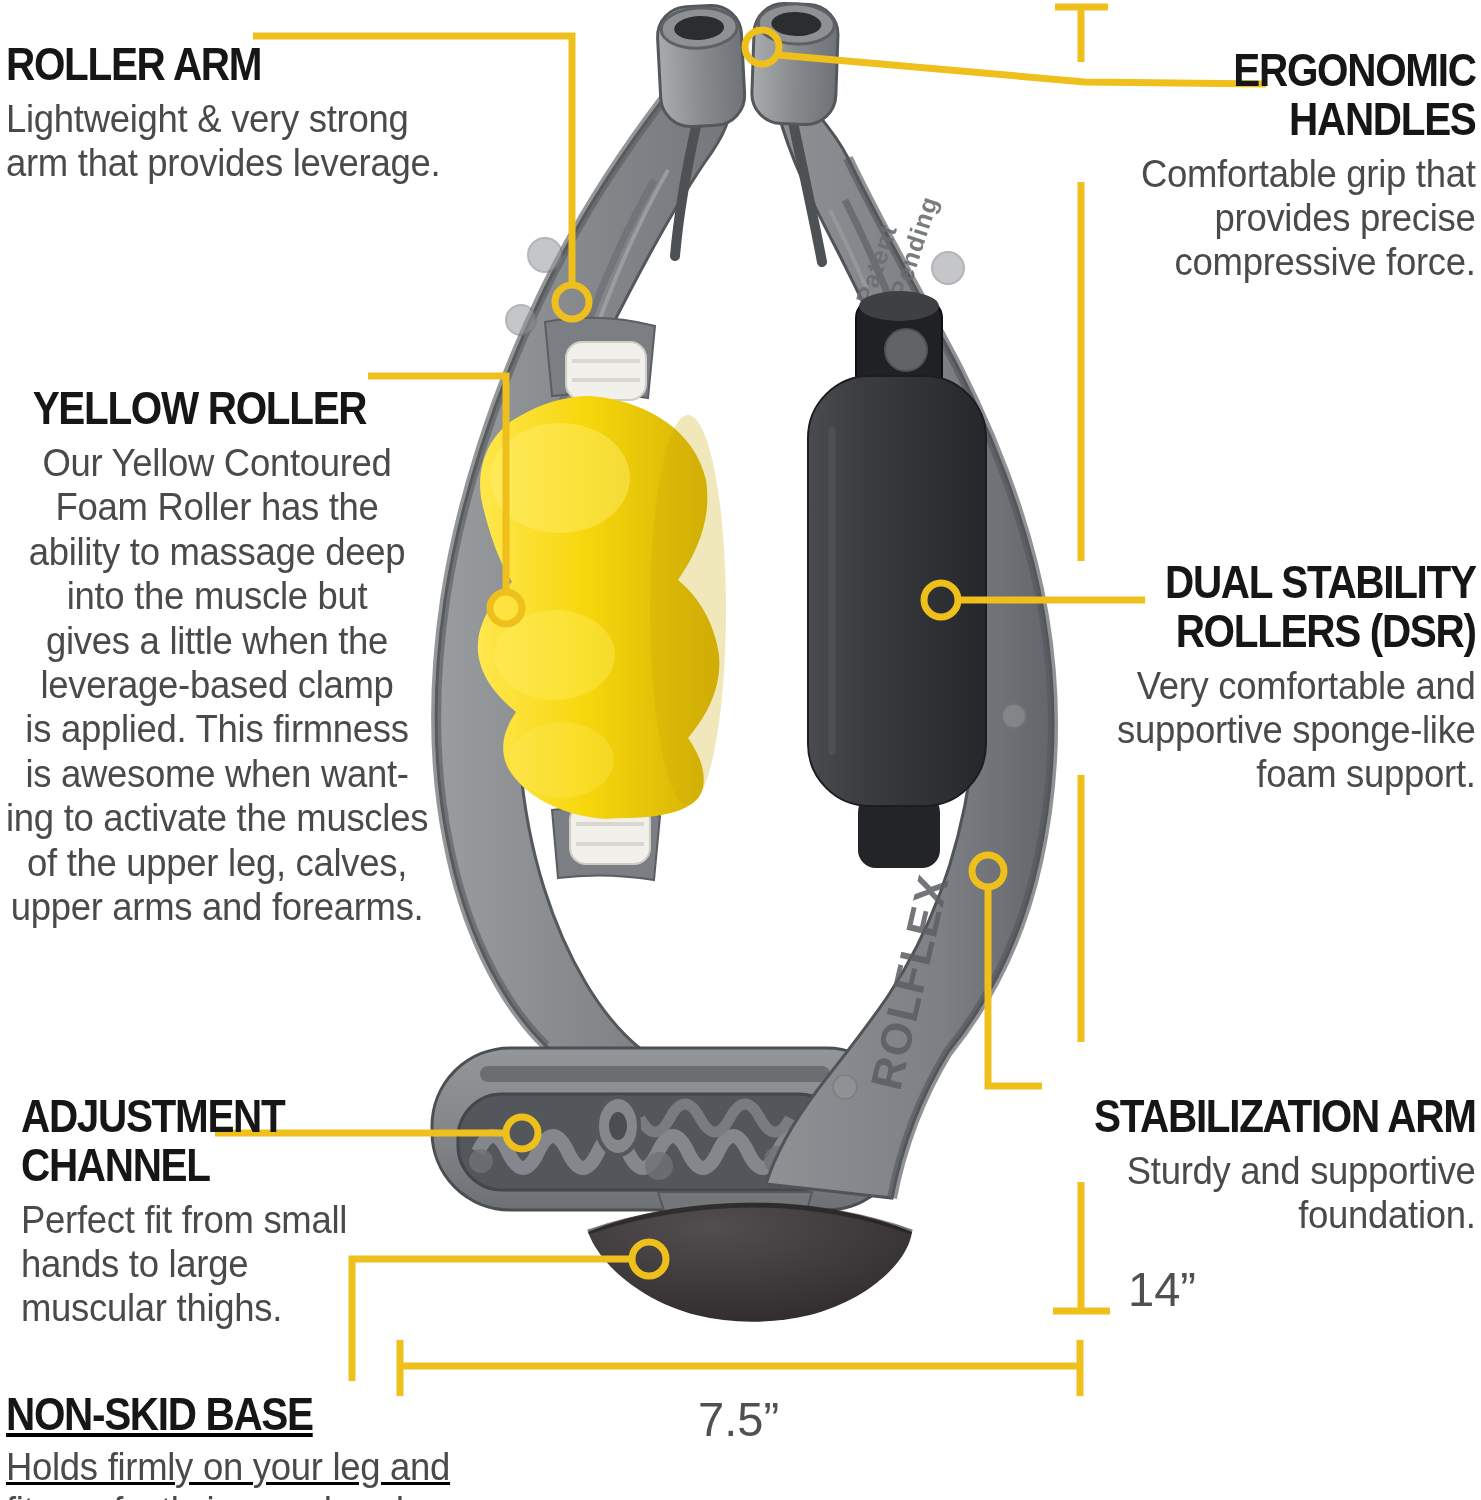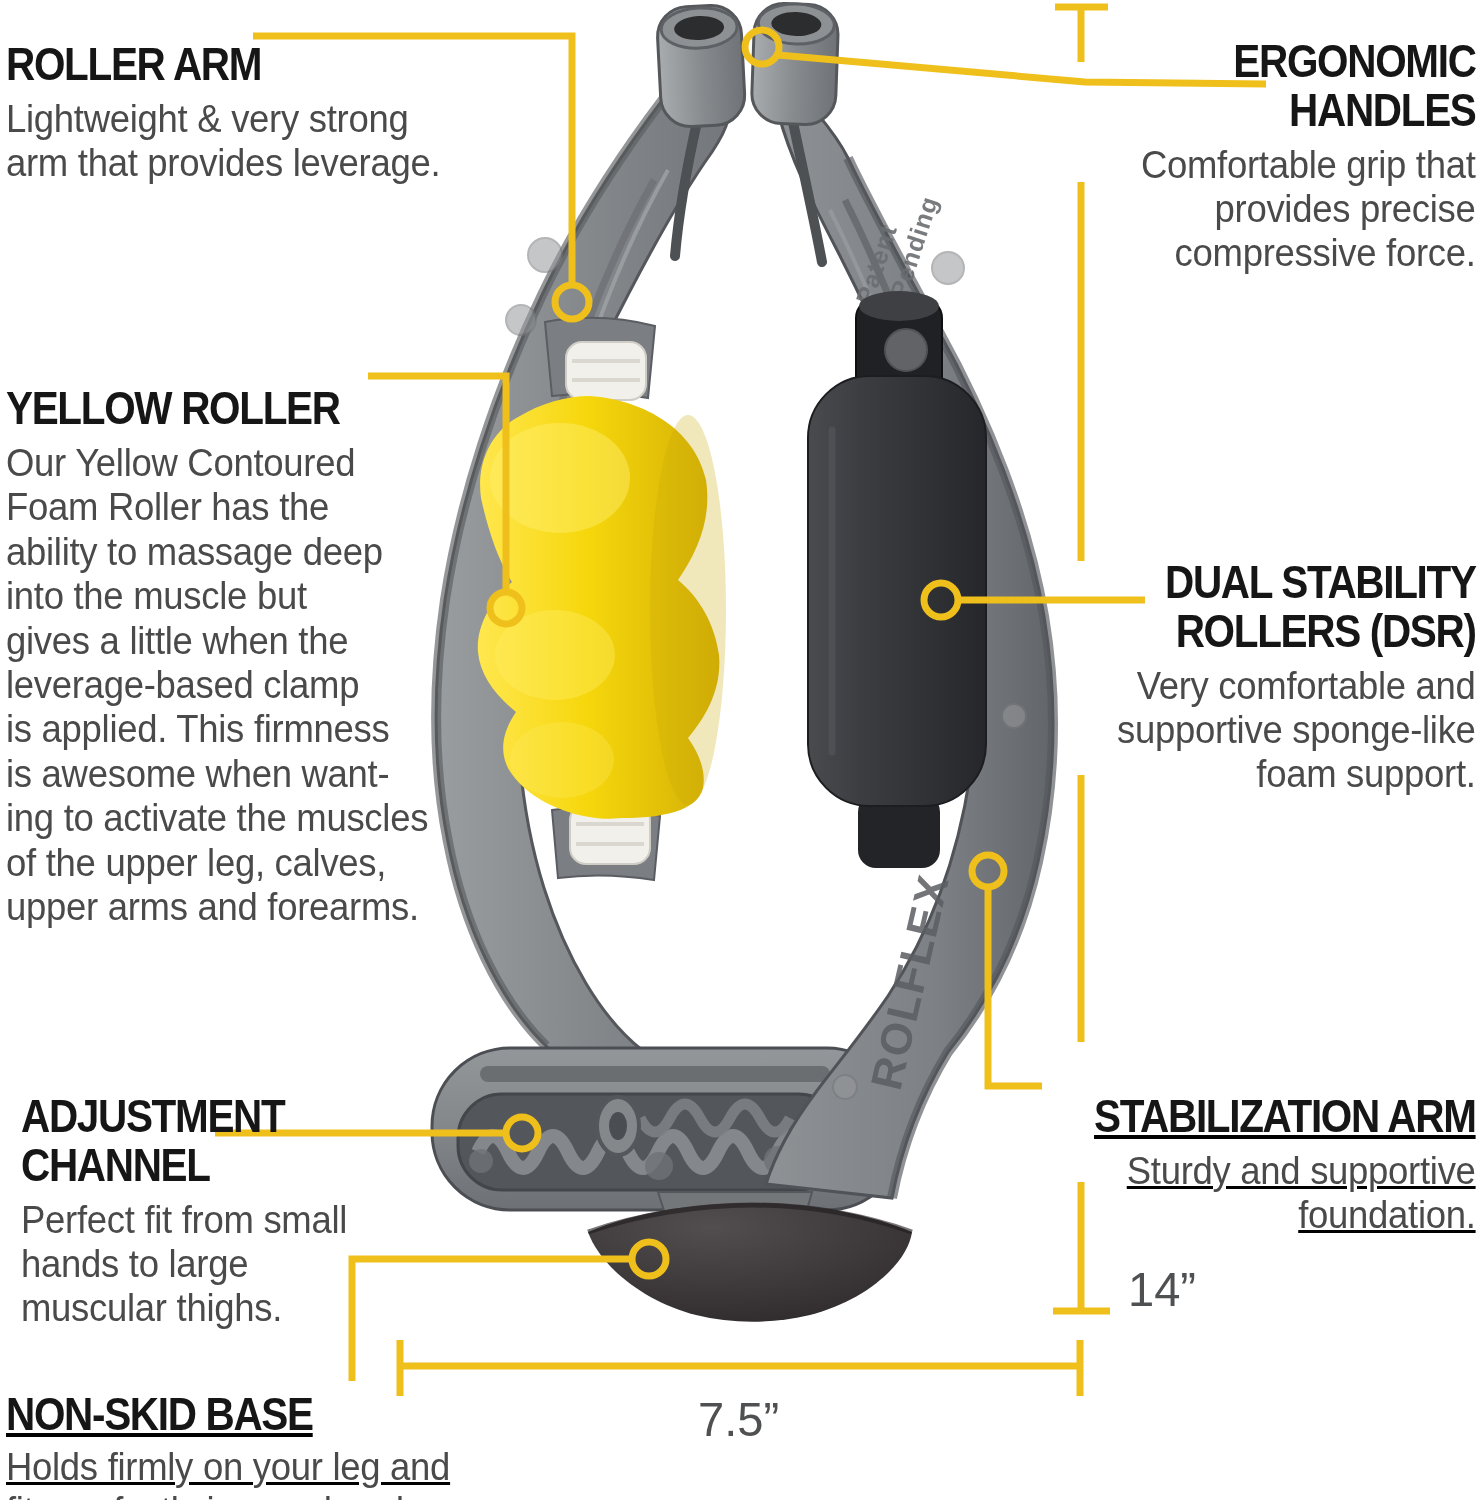--- a/index.html
+++ b/index.html
@@ -190,33 +190,33 @@
   </svg>
 
   <div class="label" style="left:6px;top:6px;">
     <div class="h">ROLLER ARM</div>
     <div class="b">
       <div>Lightweight &amp; very strong</div>
       <div>arm that provides leverage.</div>
     </div>
   </div>
 
-  <div class="label right" style="right:5px;top:3px;">
+  <div class="label right" style="right:5px;top:12px;">
     <div class="h">
       <div>ERGONOMIC</div>
       <div>HANDLES</div>
     </div>
     <div class="b">
       <div>Comfortable grip that</div>
       <div>provides precise</div>
       <div>compressive force.</div>
     </div>
   </div>
 
-  <div class="label" style="left:6px;top:350px;">
+  <div class="label" style="left:6px;top:350px;text-align:center;">
     <div class="h">YELLOW ROLLER</div>
     <div class="b">
       <div>Our Yellow Contoured</div>
       <div>Foam Roller has the</div>
       <div>ability to massage deep</div>
       <div>into the muscle but</div>
       <div>gives a little when the</div>
       <div>leverage-based clamp</div>
       <div>is applied. This firmness</div>
       <div>is awesome when want-</div>
@@ -243,21 +243,21 @@
       <div>ADJUSTMENT</div>
       <div>CHANNEL</div>
     </div>
     <div class="b">
       <div>Perfect fit from small</div>
       <div>hands to large</div>
       <div>muscular thighs.</div>
     </div>
   </div>
 
-  <div class="label right" style="right:5px;top:1058px;text-decoration:underline;">
+  <div class="label right" style="right:5px;top:1058px;">
     <div class="h">STABILIZATION ARM</div>
     <div class="b">
       <div>Sturdy and supportive</div>
       <div>foundation.</div>
     </div>
   </div>
 
   <div class="label" style="left:6px;top:1356px;text-decoration:underline;">
     <div class="h">NON-SKID BASE</div>
     <div class="b" style="margin-top:6px;">

